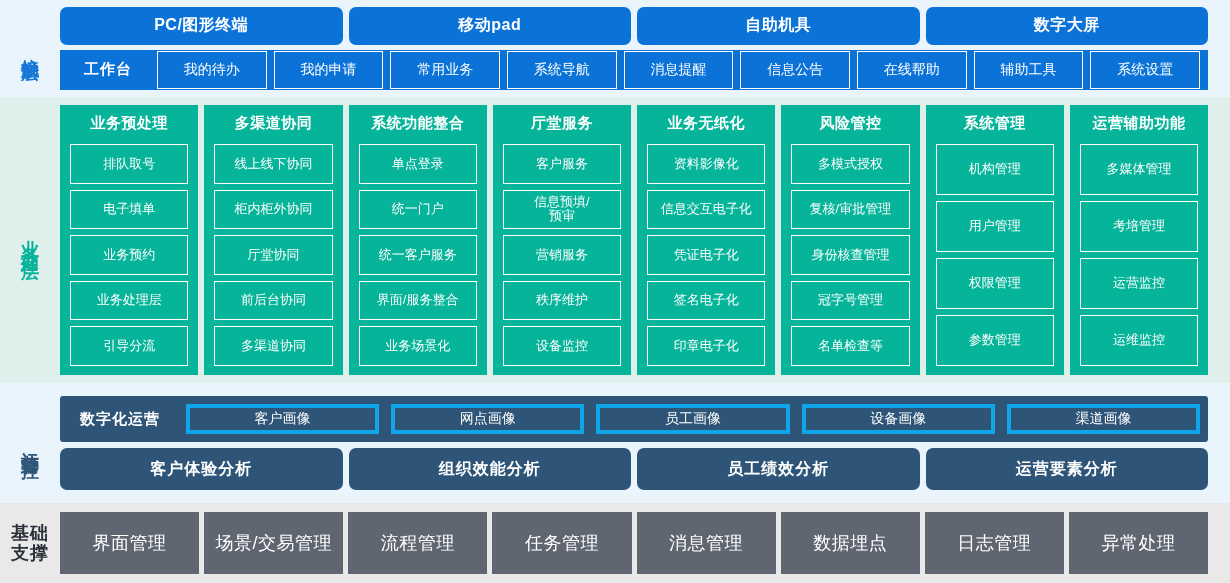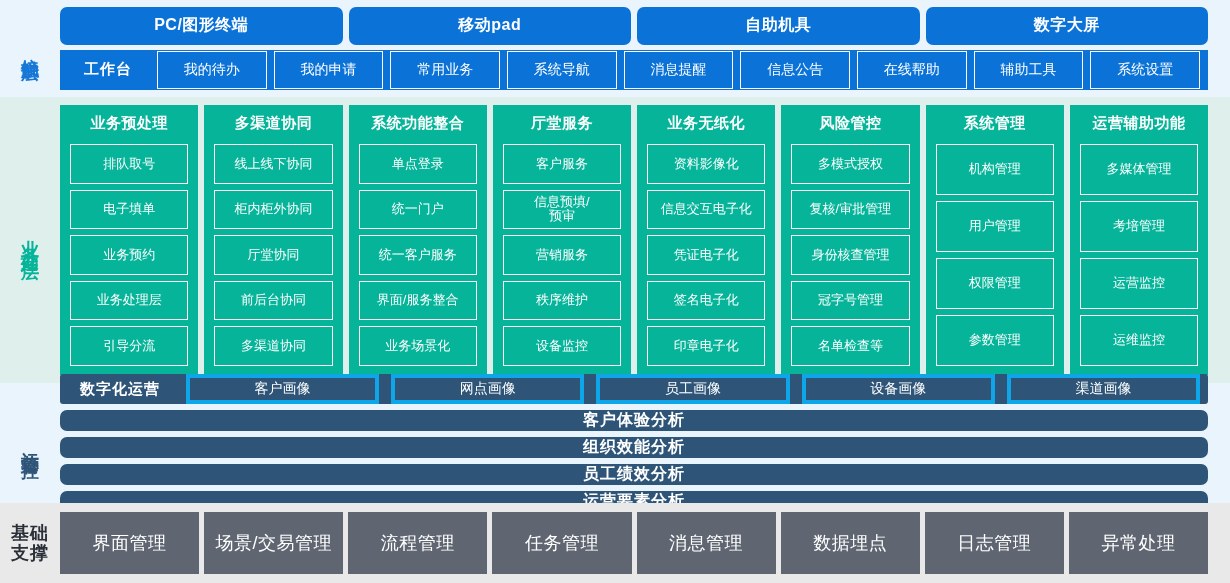--- a/index.html
+++ b/index.html
@@ -155,21 +155,21 @@
     flex: 1 1 0;
     height: 30px;
     border: 4px solid #0ea5e9;
     color: #ffffff;
     font-size: 14px;
     display: flex;
     align-items: center;
     justify-content: center;
     white-space: nowrap;
   }
-  .ops-analysis-row { display: flex; gap: 6px; flex-direction: column; }
+  .ops-analysis-row { display: flex; gap: 6px; }
   .ops-analysis-box {
     flex: 1 1 0;
     height: 42px;
     background: #2e5578;
     border-radius: 7px;
     color: #ffffff;
     font-size: 16px;
     font-weight: bold;
     display: flex;
     align-items: center;

